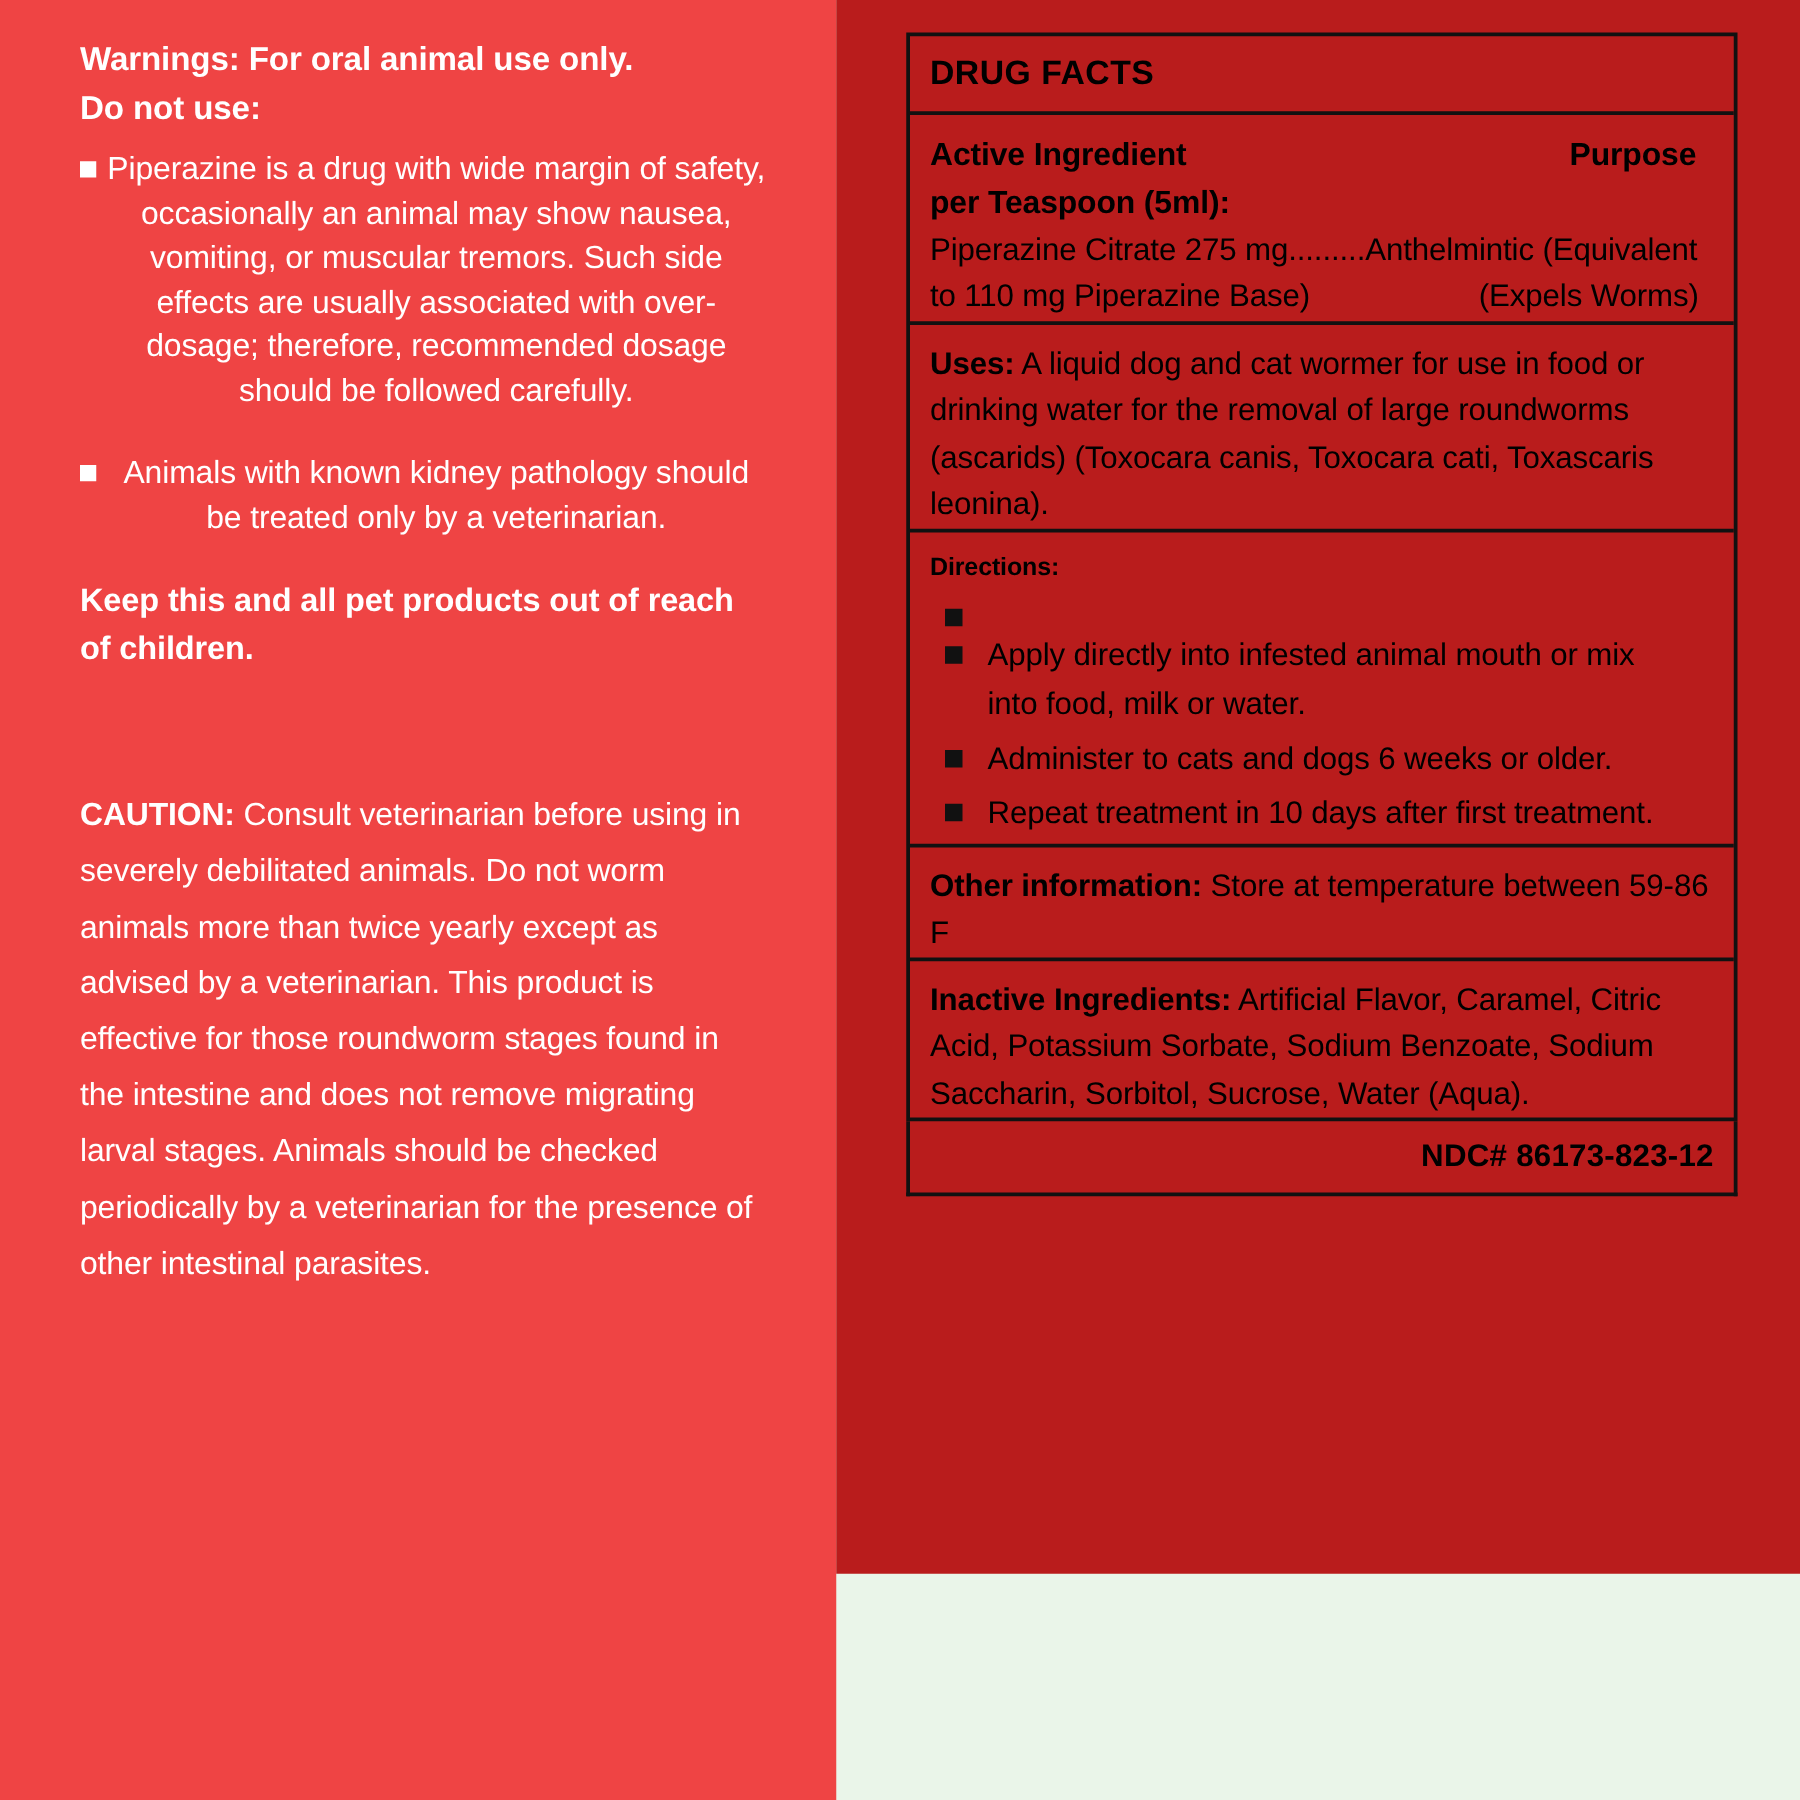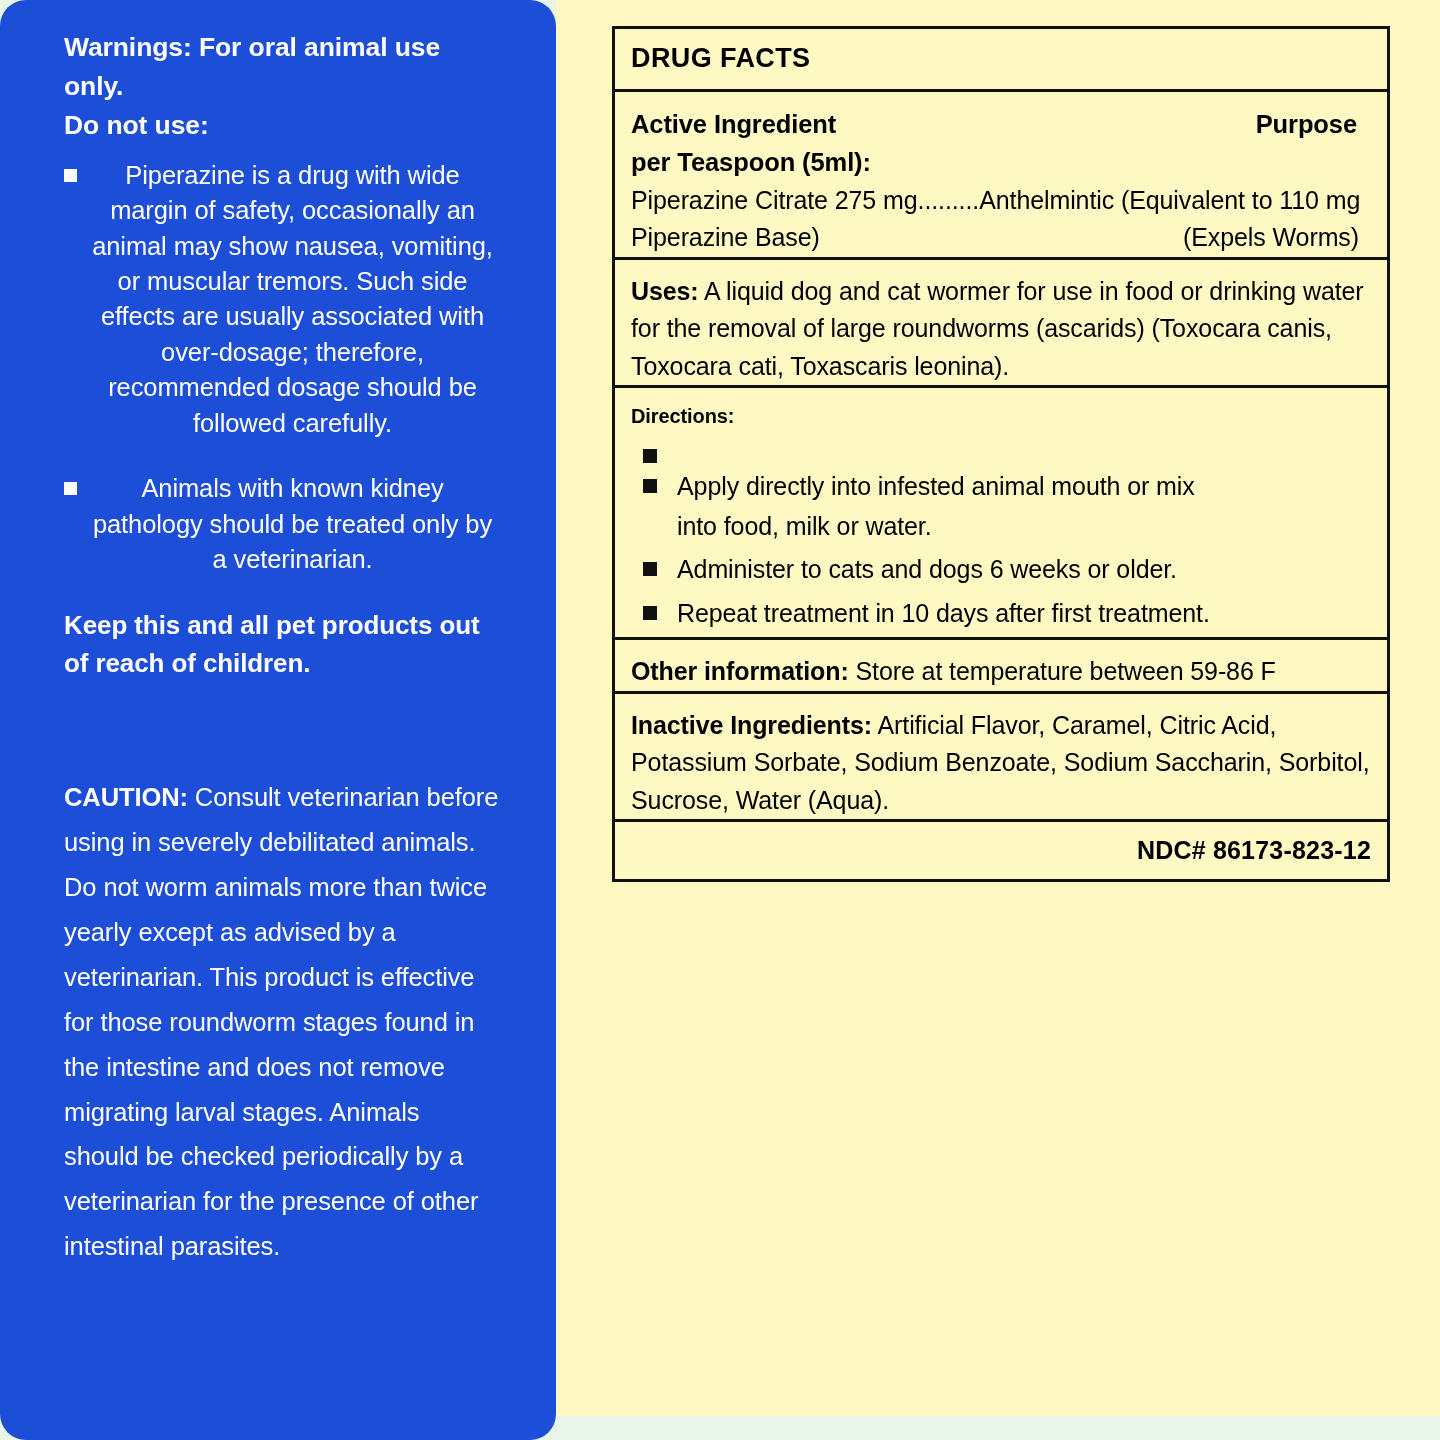--- a/index.html
+++ b/index.html
@@ -15,28 +15,27 @@
   }
   .label {
     position: relative;
     width: 1440px;
     height: 1440px;
     display: flex;
     box-sizing: border-box;
   }
   
   .left-panel {
-    width: 556px;
+    width: 669px;
     height: 1440px;
-    background: #1d4ed8;
+    background: #ef4444;
     box-sizing: border-box;
     padding: 28px 56px 0 64px;
     color: #ffffff;
     flex: 0 0 auto;
-    border-radius: 26px;
   }
   .warn-head {
     font-size: 26.5px;
     font-weight: bold;
     line-height: 1.48;
     letter-spacing: -0.1px;
   }
   .bullets {
     margin-top: 12px;
     text-align: center;
@@ -72,22 +71,22 @@
     line-height: 1.76;
     letter-spacing: -0.1px;
   }
   .caution b {
     font-weight: bold;
   }
 
   
   .right-panel {
     flex: 1 1 auto;
-    height: 1416px;
-    background: #fef9c3;
+    height: 1259px;
+    background: #b91c1c;
     box-sizing: border-box;
     padding: 26px 50px 0 56px;
     position: relative;
   }
   .facts-box {
     border: 3px solid #111111;
     box-sizing: border-box;
     width: 100%;
   }
   .facts-title {

